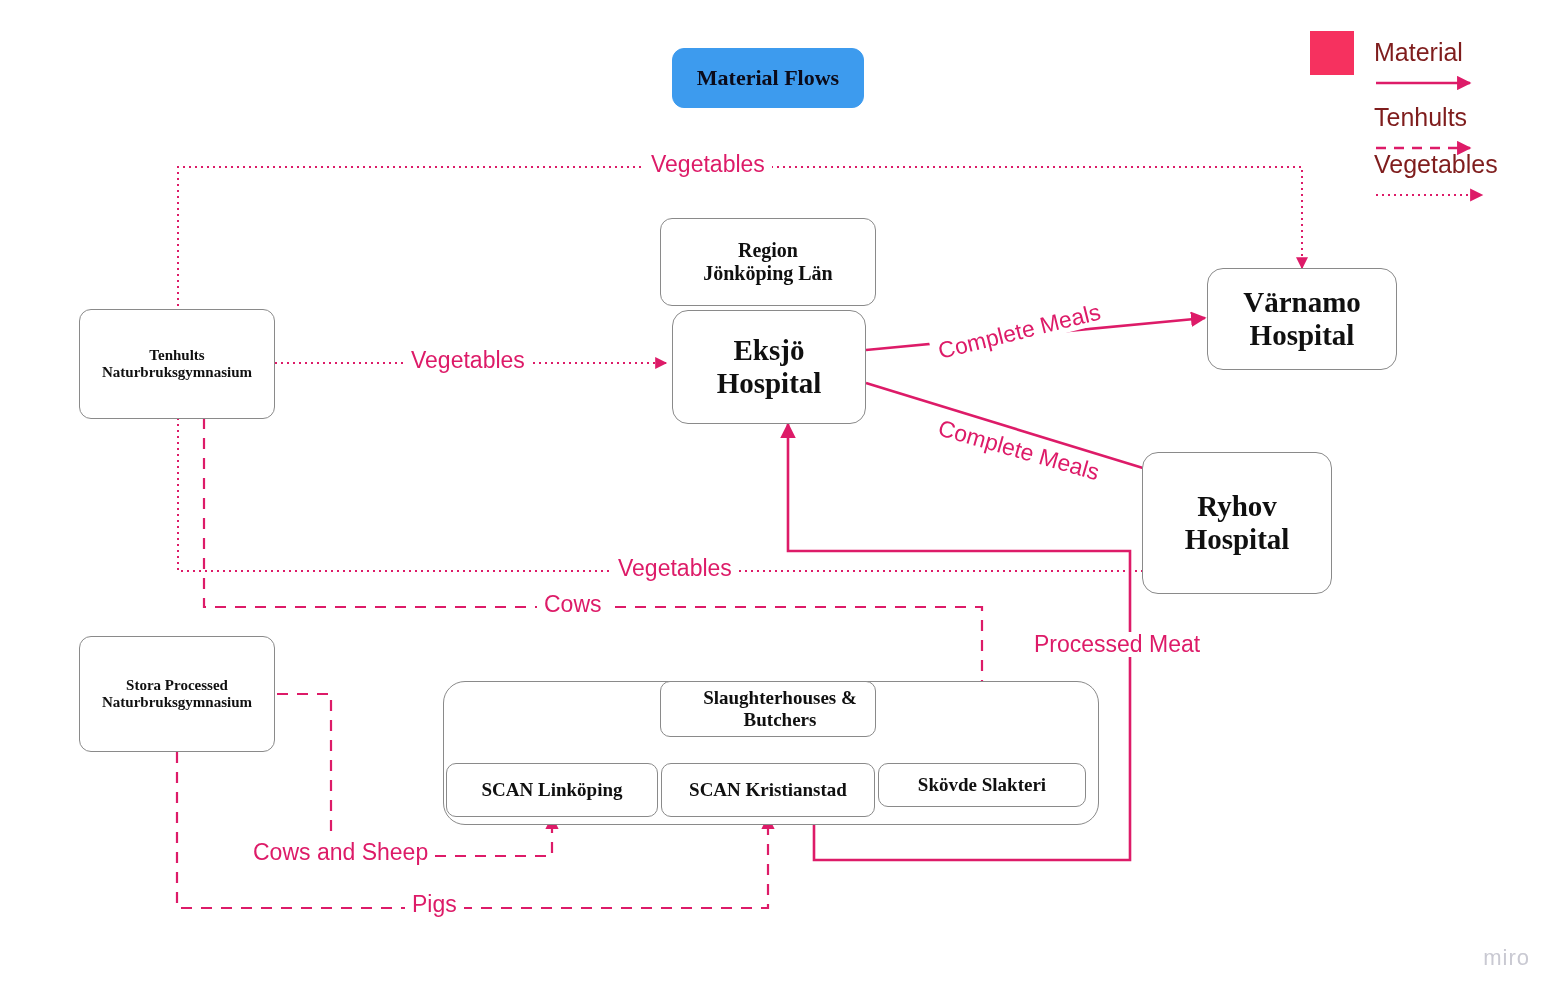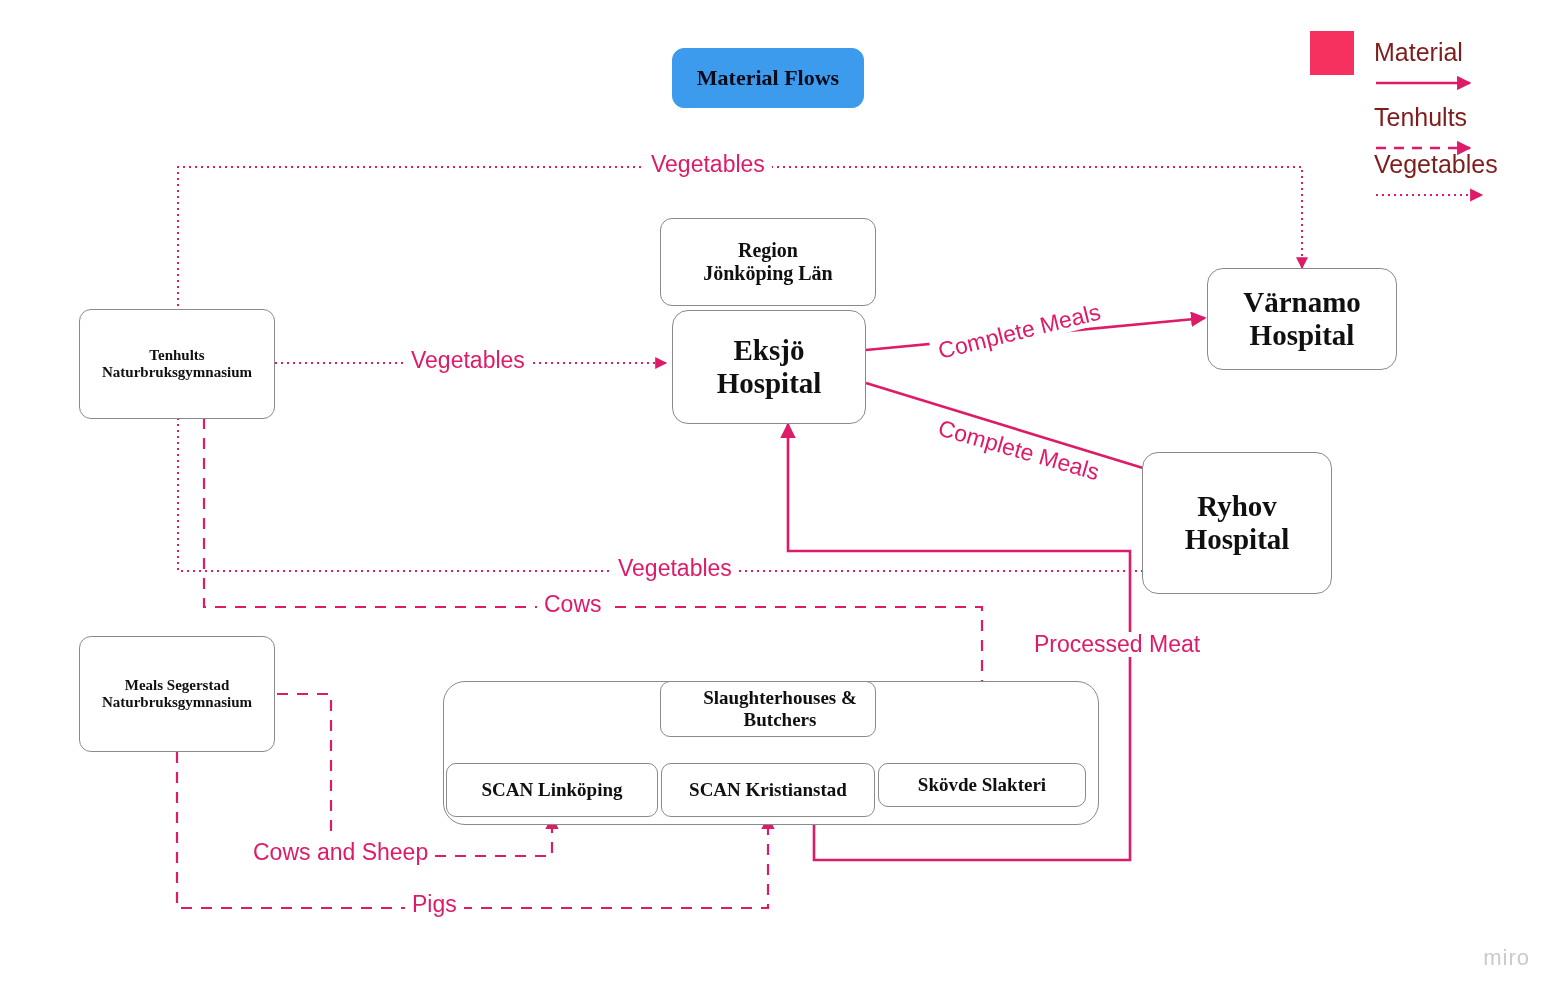--- a/index.html
+++ b/index.html
@@ -181,21 +181,21 @@
     <span style="white-space:pre-line">Ryhov
 Hospital</span>
   </div>
 
   <div class="node small" style="left:79px; top:309px; width:196px; height:110px;">
     <span style="white-space:pre-line">Tenhults
 Naturbruksgymnasium</span>
   </div>
 
   <div class="node small" style="left:79px; top:636px; width:196px; height:116px;">
-    <span style="white-space:pre-line">Meals Segerstad
+    <span style="white-space:pre-line">Stora Processed
 Naturbruksgymnasium</span>
   </div>
 
   <div class="group-box" style="left:443px; top:681px; width:656px; height:144px;"></div>
 
   <div class="node sub" style="left:660px; top:681px; width:216px; height:56px;padding-left:24px;">
     <span style="white-space:pre-line">Slaughterhouses &amp;
 Butchers</span>
   </div>
 

